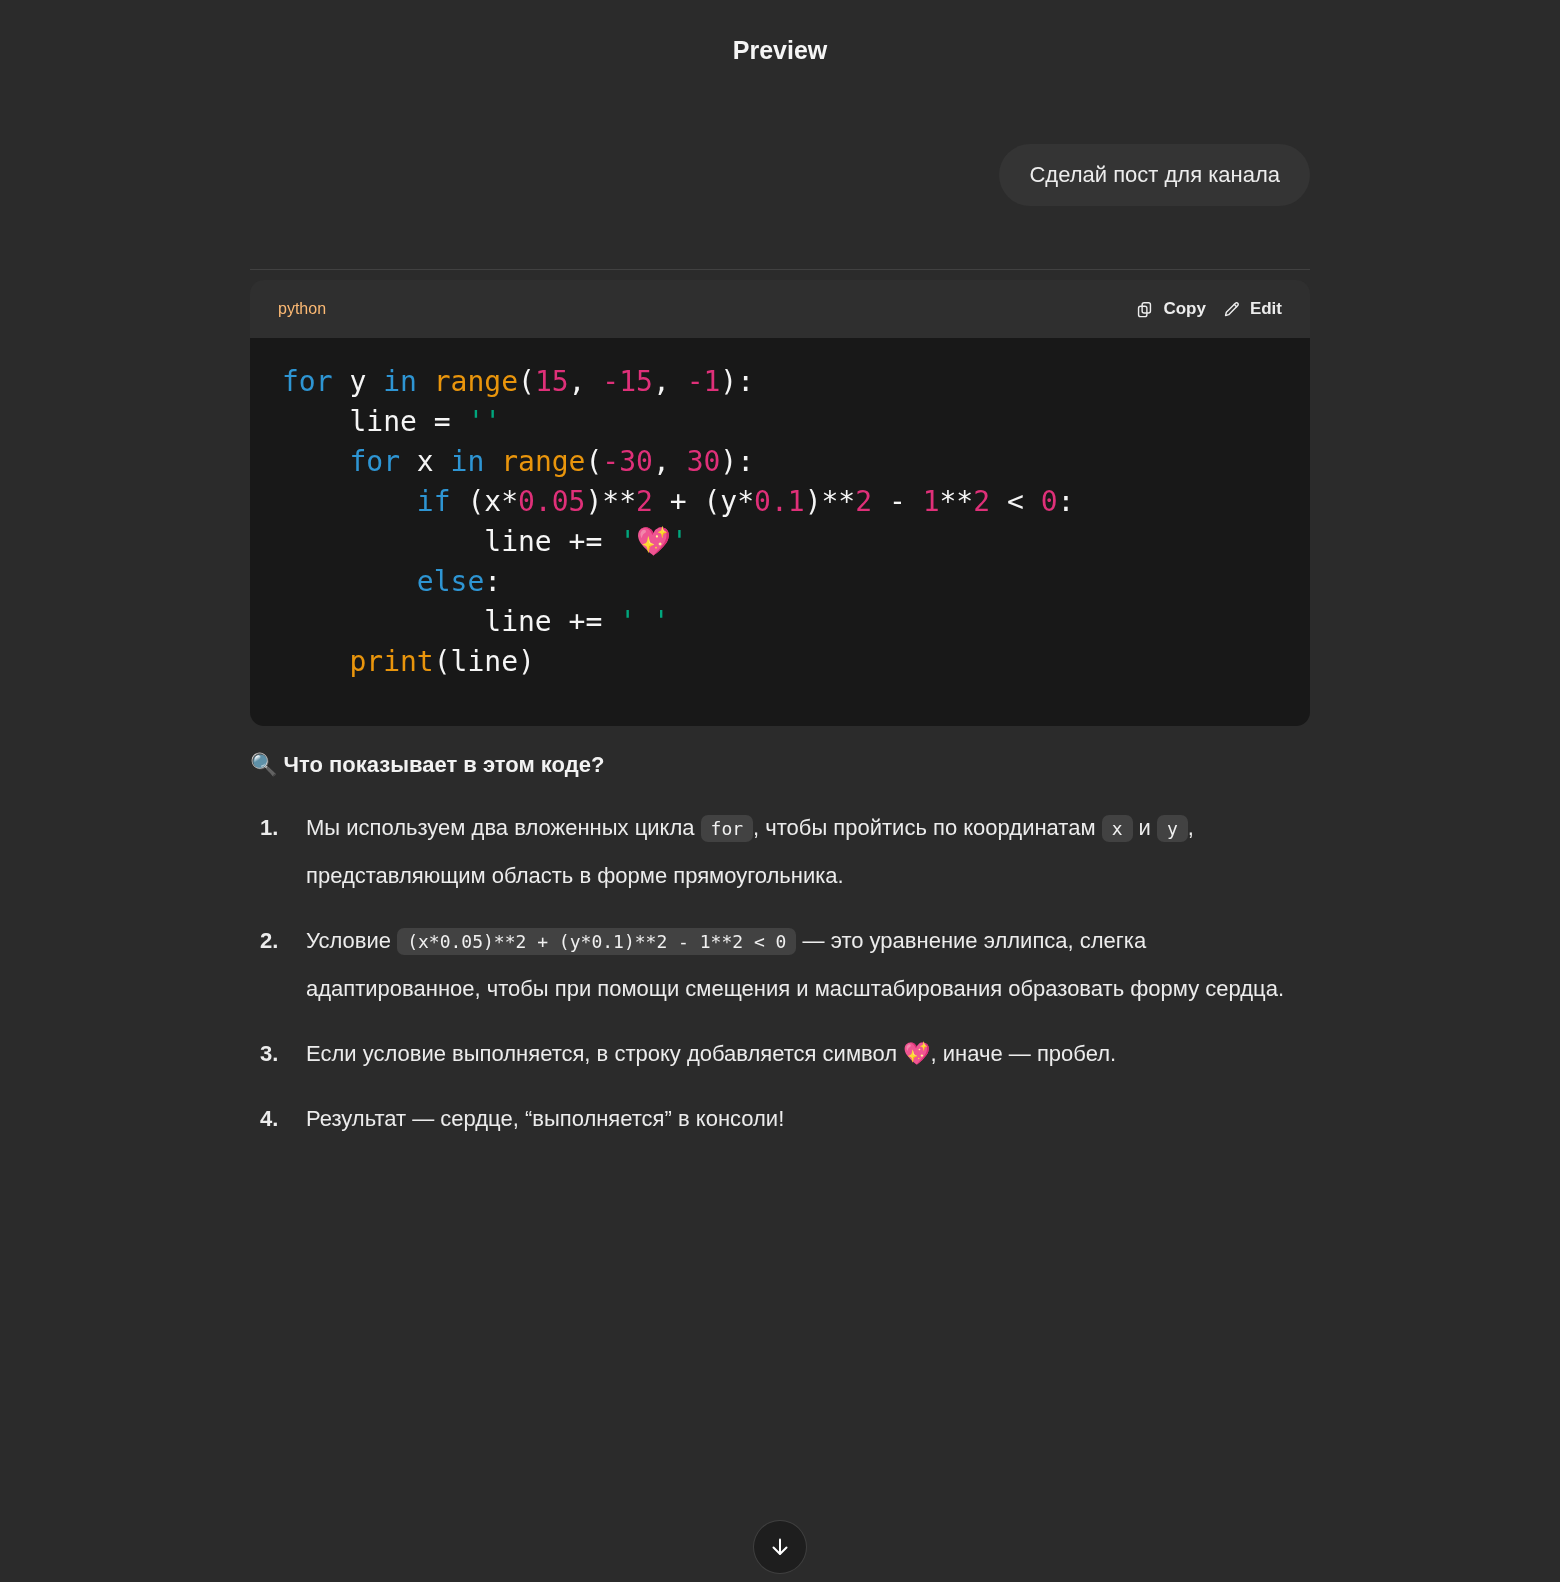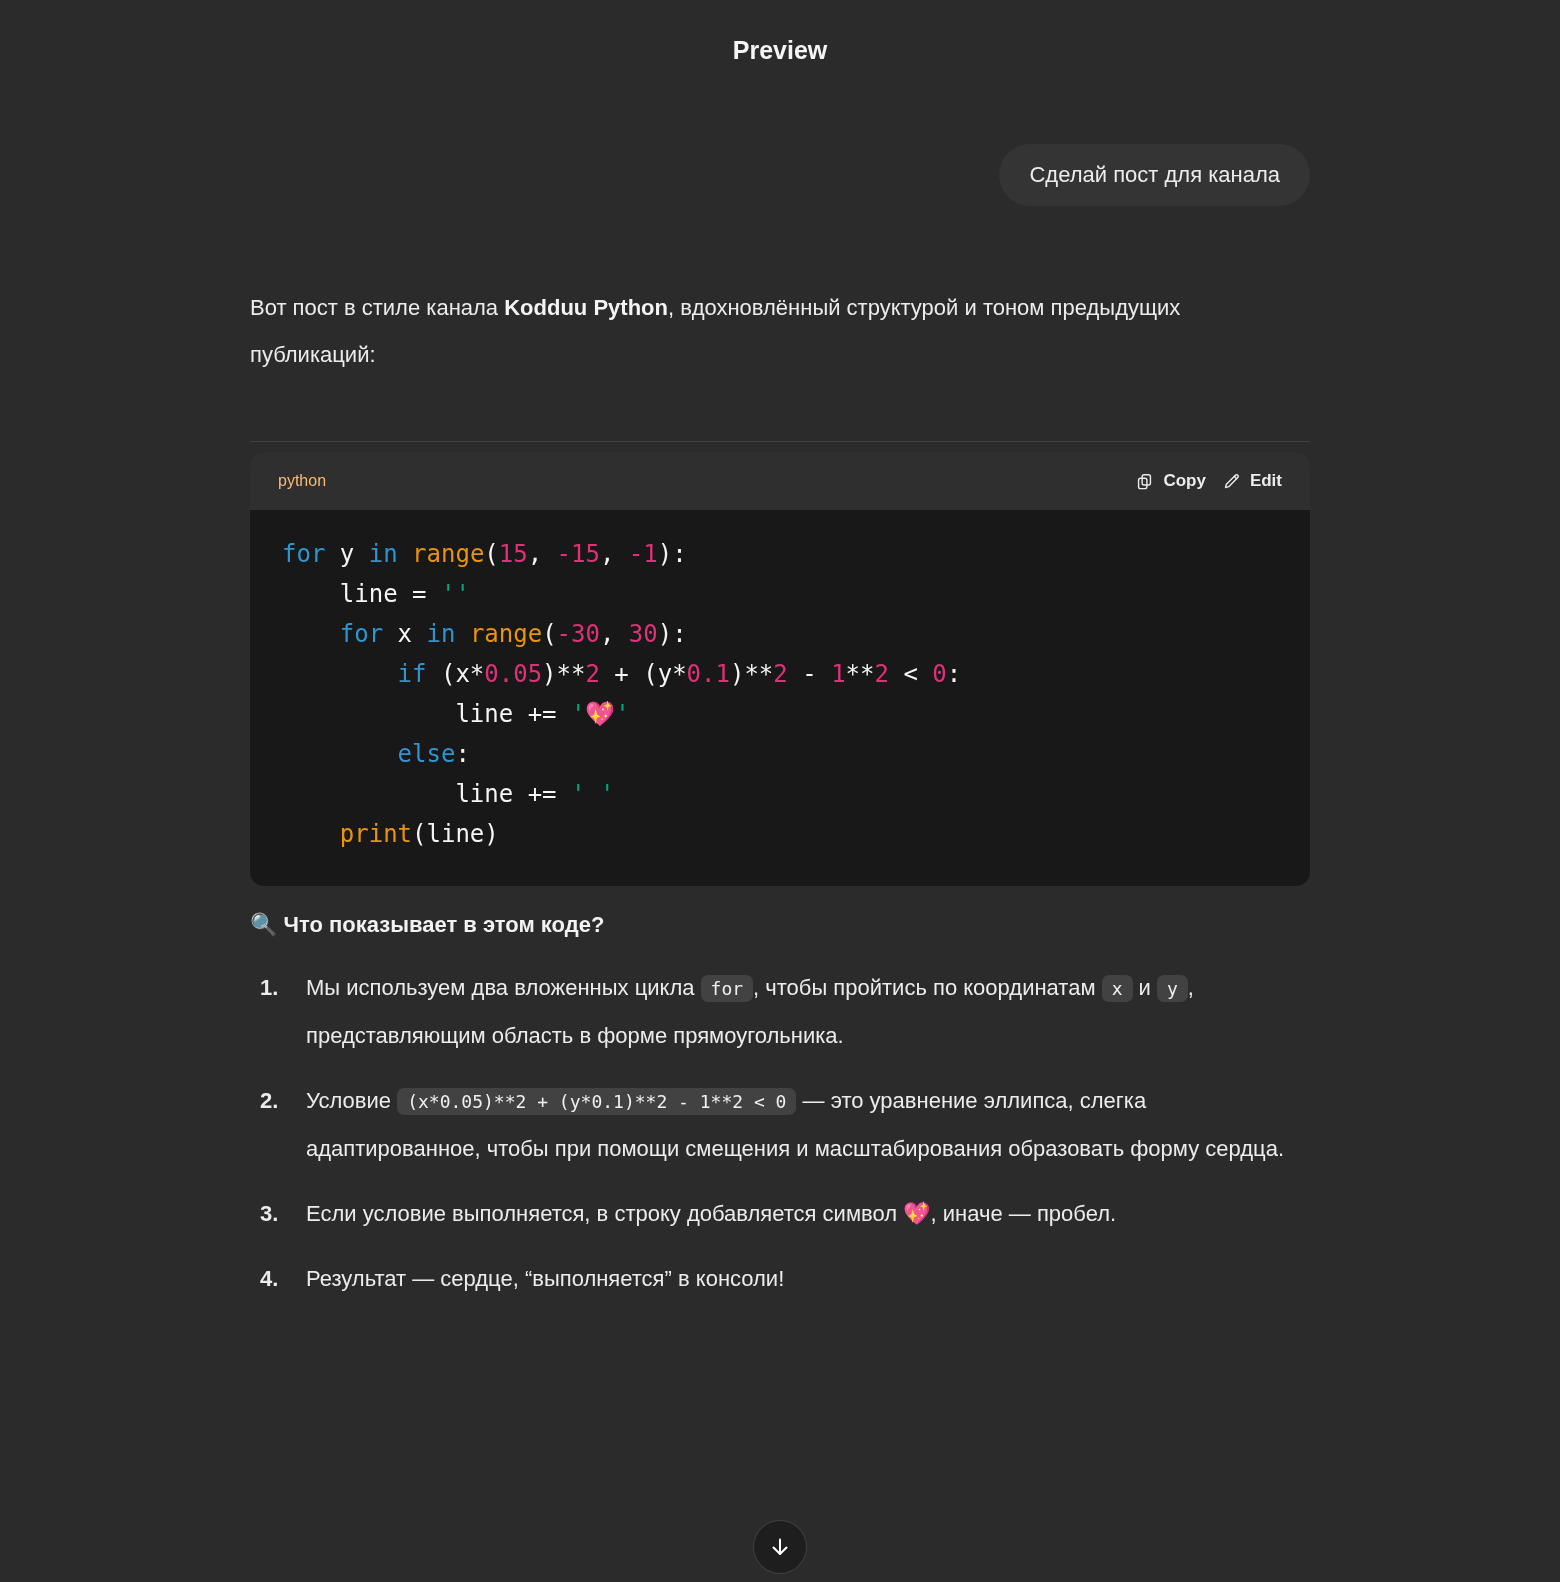--- a/index.html
+++ b/index.html
@@ -37,22 +37,22 @@
   }
   .code-lang{font-size:16px;color:#fdba74;}
   .code-actions{display:flex;gap:16px;}
   .code-btn{
     background:none;border:none;color:#ececec;cursor:pointer;padding:0;
     font-family:"Liberation Sans",sans-serif;font-size:17px;font-weight:600;
     display:flex;align-items:center;gap:9px;
   }
   .code-btn svg{width:19px;height:19px;display:block;}
   .code-body{
-    background:var(--code-body-bg);margin:0;padding:24px 32px 32px;
-    font-family:"DejaVu Sans Mono",monospace;font-size:24px;line-height:40px;
+    background:var(--code-body-bg);margin:0;padding:24px 32px 44px;
+    font-family:"DejaVu Sans Mono",monospace;font-size:28px;line-height:40px;
     color:#f5f5f5;
   }
   .code-line{white-space:pre;}
   .tok-kw{color:var(--kw);} .tok-fn{color:var(--fn);}
   .tok-num{color:var(--num);} .tok-str{color:var(--str);}
   .heading{font-size:22px;font-weight:700;margin:24px 0 0;line-height:30px;color:#f2f2f2;}
   .emoji{font-style:normal;}
   .list{list-style:none;margin:24px 0 0;padding:0 0 0 10px;}
   .list li{display:flex;margin-bottom:18px;font-size:22px;line-height:47px;}
   .list .num{font-weight:700;width:46px;flex:none;}
@@ -76,21 +76,20 @@
 <div class="preview-title">Preview</div>
 
 <div class="content">
 
   <div class="user-row">
     <div class="user-bubble">Сделай пост для канала</div>
   </div>
 
   <div class="assistant">
 
-    <p class="para intro"><span>Вот пост в стиле канала </span><strong>Kodduu Python</strong><span>, вдохновлённый структурой и тоном предыдущих публикаций:</span></p>
 
     <hr class="divider">
 
 
     <div class="code-block">
       <div class="code-header">
         <span class="code-lang">python</span>
         <div class="code-actions">
           <button class="code-btn">
             <svg viewBox="0 0 24 24" fill="none" stroke="currentColor" stroke-width="1.8" stroke-linecap="round" stroke-linejoin="round">

